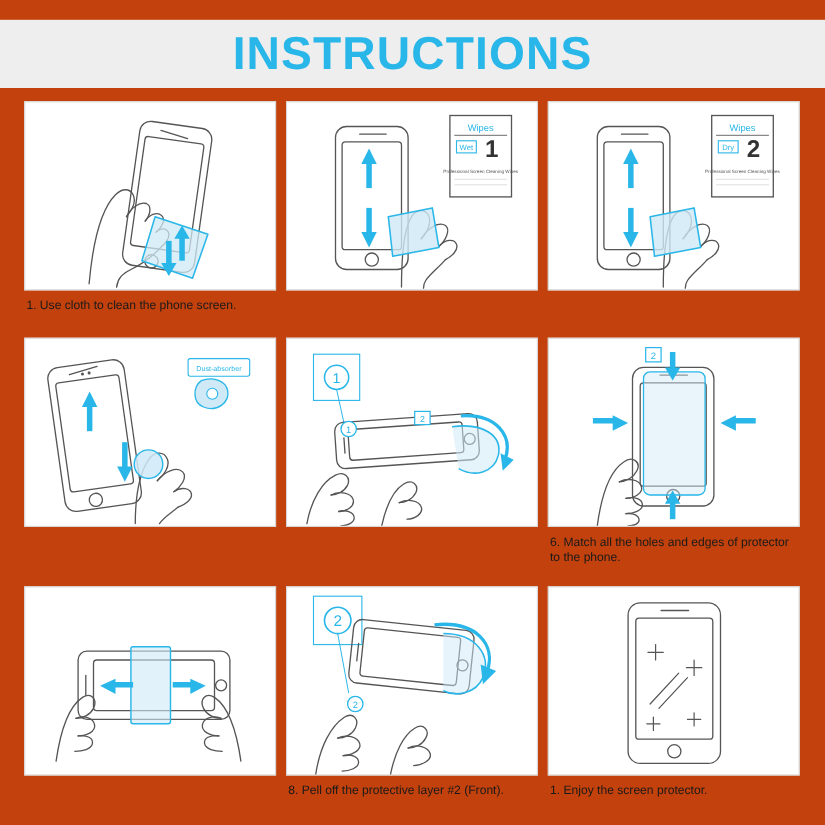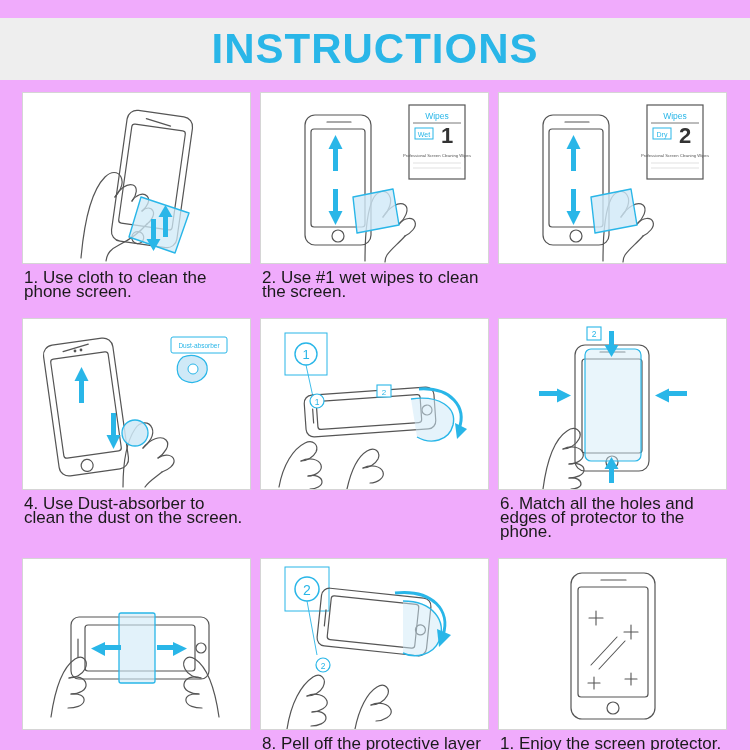--- a/index.html
+++ b/index.html
@@ -11,21 +11,21 @@
     width: 750px;
     height: 750px;
     font-family: "Liberation Sans", sans-serif;
     color: #1a1a1a;
     overflow: hidden;
   }
   .page {
     position: relative;
     width: 750px;
     height: 750px;
-    background: #f0abfc;
+    background: #c2410c;
     box-sizing: border-box;
   }
   
   .header {
     position: absolute;
     left: 0;
     top: 18px;
     width: 750px;
     height: 62px;
     background: #eeeeee;
@@ -58,21 +58,21 @@
   .panel {
     width: 229px;
     height: 172px;
     border: 1px solid #d5d5d5;
     box-sizing: border-box;
     background: #ffffff;
     position: relative;
     overflow: hidden;
   }
   .caption {
-    font-size: 17px;
+    font-size: 11px;
     line-height: 14px;
     color: #1a1a1a;
     padding: 7px 2px 10px 2px;
     min-height: 34px;
     box-sizing: border-box;
   }
   svg { display: block; }
 </style>
 </head>
 <body>
@@ -152,21 +152,20 @@
             <line x1="152" y1="30" x2="200" y2="30" stroke="#555" stroke-width="0.8"></line>
             <rect x="154" y="35" width="18" height="11" fill="#ffffff" stroke="#29b6e8" stroke-width="1"></rect>
             <text x="163" y="43.5" font-size="7" font-family="Liberation Sans, sans-serif" fill="#29b6e8" text-anchor="middle">Wet</text>
             <text x="186" y="50" font-size="22" font-weight="bold" font-family="Liberation Sans, sans-serif" fill="#333" text-anchor="middle">1</text>
             <text x="176" y="64" font-size="4.2" font-family="Liberation Sans, sans-serif" fill="#555" text-anchor="middle">Professional Screen Cleaning Wipes</text>
             <line x1="152" y1="70" x2="200" y2="70" stroke="#ccc" stroke-width="0.6"></line>
             <line x1="152" y1="75" x2="200" y2="75" stroke="#ccc" stroke-width="0.6"></line>
           </g>
         </svg>
       </div>
-      <div class="caption">2. Use #1 wet wipes to clean the screen.</div>
     </div>
 
     <div class="cell">
       <div class="panel">
         <svg width="229" height="172" viewBox="0 0 229 172">
           <g fill="none" stroke="#555" stroke-width="1.2" stroke-linejoin="round" stroke-linecap="round">
             <rect x="44" y="22" width="66" height="130" rx="10"></rect>
             <rect x="50" y="36" width="54" height="98" rx="3"></rect>
             <circle cx="77" cy="143" r="6"></circle>
             <line x1="66" y1="29" x2="90" y2="29"></line>
@@ -229,21 +228,20 @@
           </g>
 
           <g>
             <rect x="148" y="18" width="56" height="16" rx="2" fill="#ffffff" stroke="#29b6e8" stroke-width="1"></rect>
             <text x="176" y="29" font-size="6.5" font-family="Liberation Sans, sans-serif" fill="#29b6e8" text-anchor="middle">Dust-absorber</text>
             <path d="M160 38 C152 44 152 58 162 62 C174 67 186 58 184 47 C182 38 170 34 160 38 Z" fill="#cfe9f7" stroke="#29b6e8" stroke-width="1.2"></path>
             <circle cx="170" cy="50" r="5" fill="#ffffff" stroke="#29b6e8" stroke-width="1"></circle>
           </g>
         </svg>
       </div>
-      <div class="caption">4. Use Dust-absorber to clean the dust on the screen.</div>
     </div>
 
     <div class="cell">
       <div class="panel">
         <svg width="229" height="172" viewBox="0 0 229 172">
 
           <g>
             <rect x="24" y="14" width="42" height="42" fill="#ffffff" stroke="#29b6e8" stroke-width="1"></rect>
             <circle cx="45" cy="35" r="11" fill="#ffffff" stroke="#29b6e8" stroke-width="1.4"></circle>
             <text x="45" y="40" font-size="13" font-family="Liberation Sans, sans-serif" fill="#29b6e8" text-anchor="middle">1</text>

